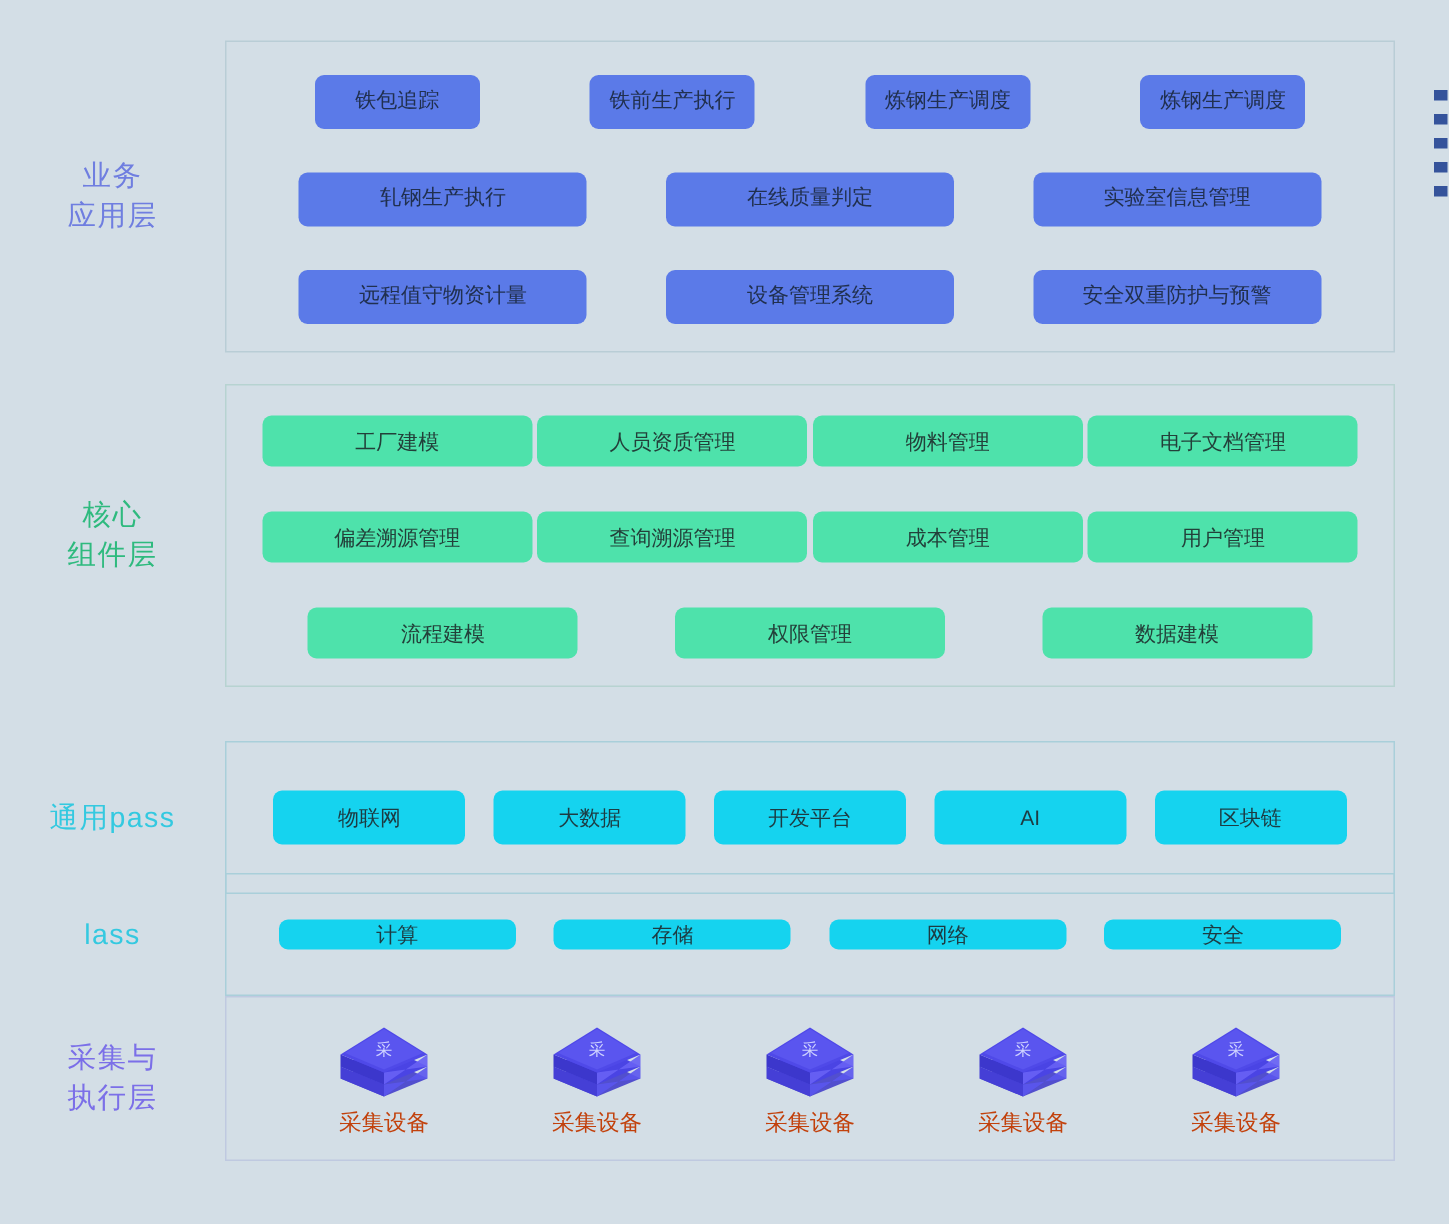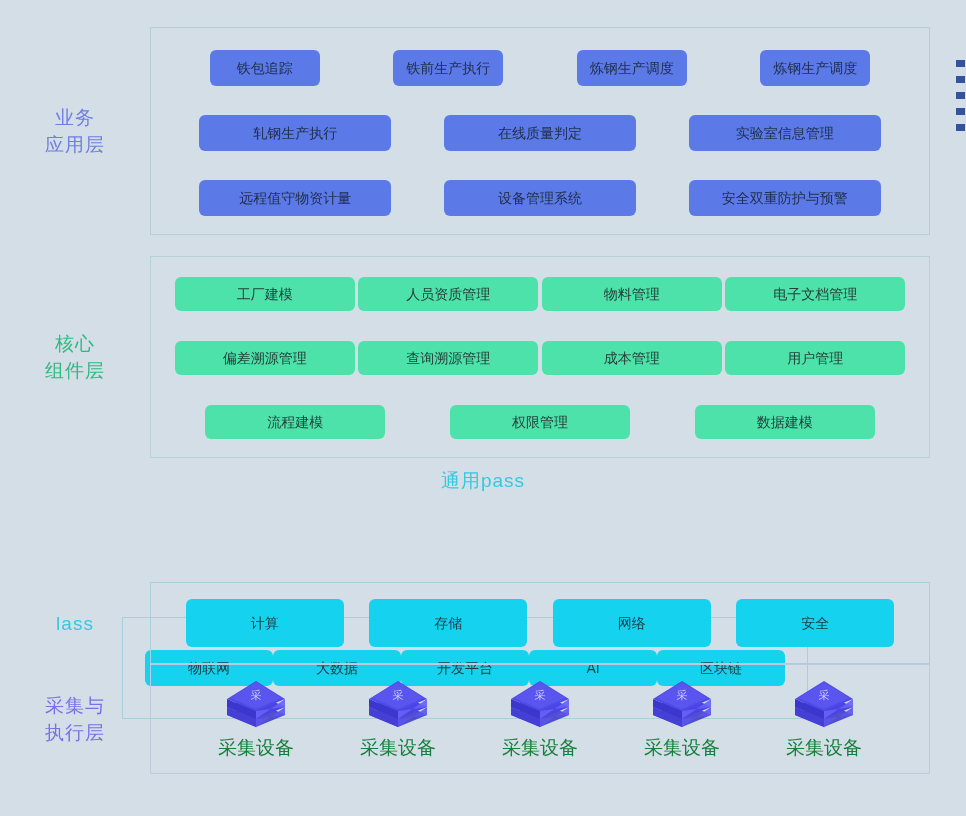--- a/index.html
+++ b/index.html
@@ -66,20 +66,21 @@
 
   
   #business-layer { top: 27px; }
   #business-layer .layer-label { color: #6f7ee0; }
   #business-layer .layer-box {
     height: 208px;
     padding: 22px 0 18px 0;
     display: flex;
     flex-direction: column;
     justify-content: space-between;
+    font-family: Liberation Serif, serif;
   }
   #business-layer .pill {
     background: #5b7ae8;
     color: #21304f;
     height: 36px;
   }
   #business-layer .row-a .pill { width: 110px; }
   #business-layer .row-b .pill,
   #business-layer .row-c .pill { width: 192px; }
 
@@ -95,21 +96,21 @@
     border-color: #b7d3d1;
   }
   #core-layer .pill {
     background: #4ee2ab;
     color: #23403a;
     height: 34px;
     width: 180px;
   }
 
   
-  #paas-layer { top: 467px; flex-direction: column; }
+  #paas-layer { top: 494px; }
   #paas-layer .layer-label { color: #34c9e0; }
   #paas-layer .layer-box {
     height: 102px;
     display: flex;
     align-items: center;
     border-color: #a9cfda;
   }
   #paas-layer .pill {
     background: #15d3ef;
     color: #1d3b42;
@@ -122,21 +123,21 @@
   #iaas-layer .layer-label { color: #34c9e0; }
   #iaas-layer .layer-box {
     height: 82px;
     display: flex;
     align-items: center;
     border-color: #a9cfda;
   }
   #iaas-layer .pill {
     background: #15d3ef;
     color: #1d3b42;
-    height: 48px;
+    height: 20px;
     width: 158px;
   }
 
   
   #acq-layer { top: 664px; }
   #acq-layer .layer-label { color: #7b6fe8; }
   #acq-layer .layer-box {
     height: 110px;
     display: flex;
     align-items: center;
@@ -152,22 +153,22 @@
   }
   .device {
     display: flex;
     flex-direction: column;
     align-items: center;
     width: 92px;
   }
   .device-icon { width: 66px; height: 52px; display: block; }
   .device-label {
     margin-top: 6px;
-    font-size: 19px;
-    color: #15803d;
+    font-size: 15px;
+    color: #c2410c;
     white-space: nowrap;
   }
 
   
   #edge-markers {
     position: absolute;
     right: 0;
     top: 60px;
     width: 10px;
   }

